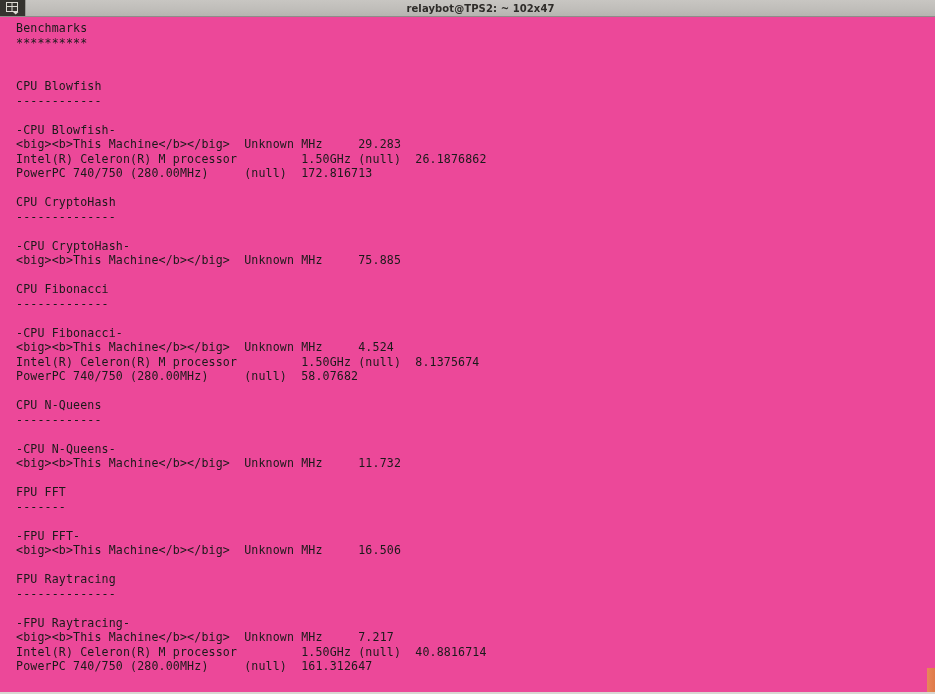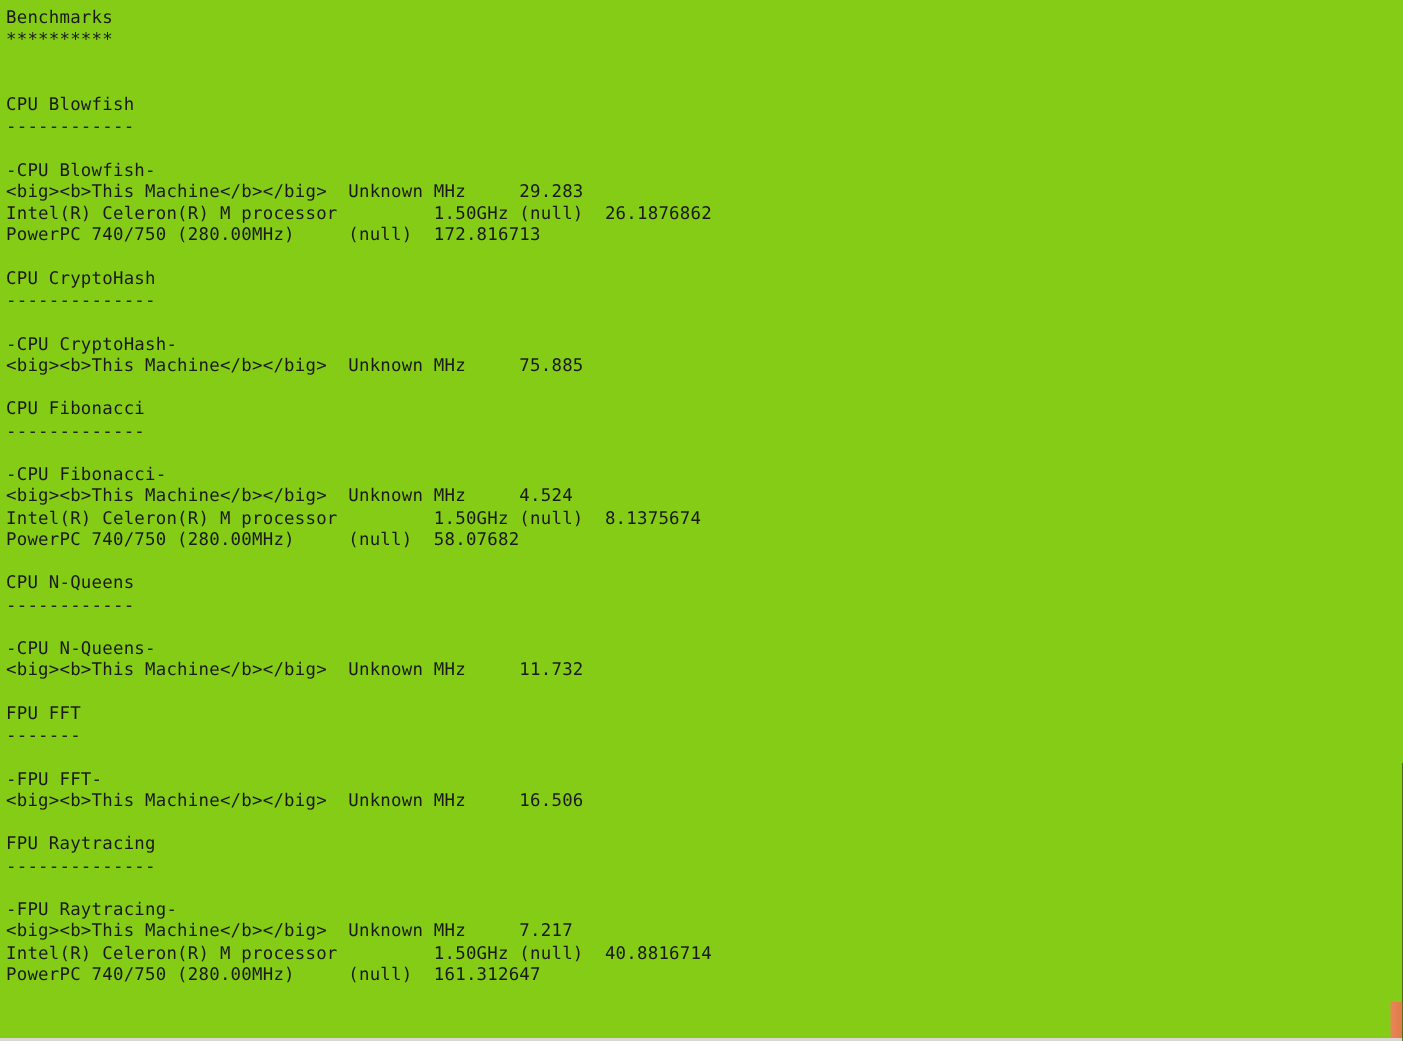--- a/index.html
+++ b/index.html
@@ -99,24 +99,24 @@
     font-family: "DejaVu Sans", sans-serif;
     color: #2e2c29;
     font-weight: bold;
     white-space: nowrap;
     letter-spacing: 0.1px;
   }
 
   
   .terminal {
     flex: 1;
-    background: #84cc16;
+    background: #ec4899;
     position: relative;
     overflow: hidden;
-    padding: 4px 0 0 4px;
+    padding: 4px 0 0 16px;
     box-sizing: border-box;
   }
   .term-text {
     font-family: "DejaVu Sans Mono", monospace;
     font-size: 11.6px;
     line-height: 14.5px;
     color: #1a1a1a;
     white-space: pre;
     margin: 0;
     letter-spacing: 0.15px;
@@ -142,20 +142,33 @@
     height: 2px;
     background: #d9d7d1;
   }
 </style>
 </head>
 <body>
 
 <div class="window">
 
 
+  <div class="tabbar">
+    <div class="tablist-icon-wrap">
+      <svg width="14" height="13" viewBox="0 0 14 13">
+        <rect x="0.5" y="0.5" width="11" height="9" fill="none" stroke="#ddd9d3" stroke-width="1"></rect>
+        <line x1="6" y1="0.5" x2="6" y2="9.5" stroke="#ddd9d3" stroke-width="1"></line>
+        <line x1="0.5" y1="4.5" x2="11.5" y2="4.5" stroke="#ddd9d3" stroke-width="1"></line>
+        <path d="M7 10 L12.5 10 L9.7 12.5 Z" fill="#ddd9d3"></path>
+      </svg>
+    </div>
+    <div class="tab">
+      <span class="tab-label">relaybot@TPS2: ~ 102x47</span>
+    </div>
+  </div>
 
   <div class="terminal">
     <div class="term-text"><div class="term-line">Benchmarks</div><div class="term-line">**********</div><div class="term-line">&nbsp;</div><div class="term-line">&nbsp;</div><div class="term-line">CPU Blowfish</div><div class="term-line">------------</div><div class="term-line">&nbsp;</div><div class="term-line">-CPU Blowfish-</div><div class="term-line">&lt;big&gt;&lt;b&gt;This Machine&lt;/b&gt;&lt;/big&gt;  Unknown MHz     29.283</div><div class="term-line">Intel(R) Celeron(R) M processor         1.50GHz (null)  26.1876862</div><div class="term-line">PowerPC 740/750 (280.00MHz)     (null)  172.816713</div><div class="term-line">&nbsp;</div><div class="term-line">CPU CryptoHash</div><div class="term-line">--------------</div><div class="term-line">&nbsp;</div><div class="term-line">-CPU CryptoHash-</div><div class="term-line">&lt;big&gt;&lt;b&gt;This Machine&lt;/b&gt;&lt;/big&gt;  Unknown MHz     75.885</div><div class="term-line">&nbsp;</div><div class="term-line">CPU Fibonacci</div><div class="term-line">-------------</div><div class="term-line">&nbsp;</div><div class="term-line">-CPU Fibonacci-</div><div class="term-line">&lt;big&gt;&lt;b&gt;This Machine&lt;/b&gt;&lt;/big&gt;  Unknown MHz     4.524</div><div class="term-line">Intel(R) Celeron(R) M processor         1.50GHz (null)  8.1375674</div><div class="term-line">PowerPC 740/750 (280.00MHz)     (null)  58.07682</div><div class="term-line">&nbsp;</div><div class="term-line">CPU N-Queens</div><div class="term-line">------------</div><div class="term-line">&nbsp;</div><div class="term-line">-CPU N-Queens-</div><div class="term-line">&lt;big&gt;&lt;b&gt;This Machine&lt;/b&gt;&lt;/big&gt;  Unknown MHz     11.732</div><div class="term-line">&nbsp;</div><div class="term-line">FPU FFT</div><div class="term-line">-------</div><div class="term-line">&nbsp;</div><div class="term-line">-FPU FFT-</div><div class="term-line">&lt;big&gt;&lt;b&gt;This Machine&lt;/b&gt;&lt;/big&gt;  Unknown MHz     16.506</div><div class="term-line">&nbsp;</div><div class="term-line">FPU Raytracing</div><div class="term-line">--------------</div><div class="term-line">&nbsp;</div><div class="term-line">-FPU Raytracing-</div><div class="term-line">&lt;big&gt;&lt;b&gt;This Machine&lt;/b&gt;&lt;/big&gt;  Unknown MHz     7.217</div><div class="term-line">Intel(R) Celeron(R) M processor         1.50GHz (null)  40.8816714</div><div class="term-line">PowerPC 740/750 (280.00MHz)     (null)  161.312647</div></div>
     <div class="term-line">
       
     </div>
     <div class="resize-grip"></div>
     <div class="bottom-edge"></div>
   </div>
 

